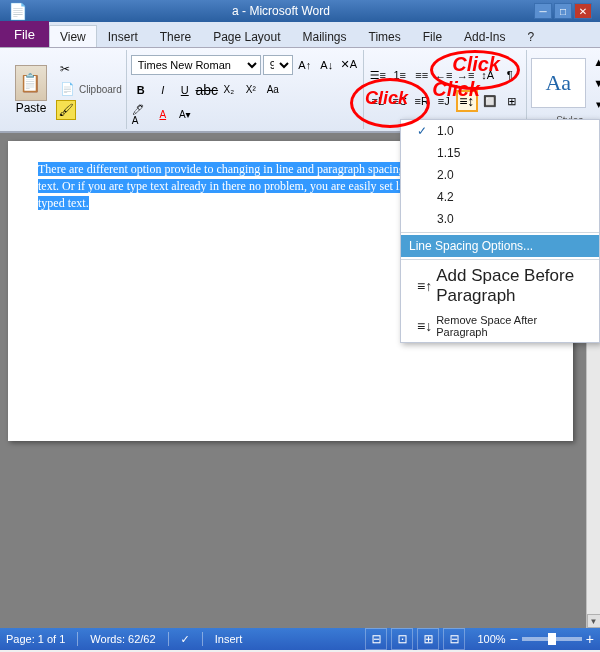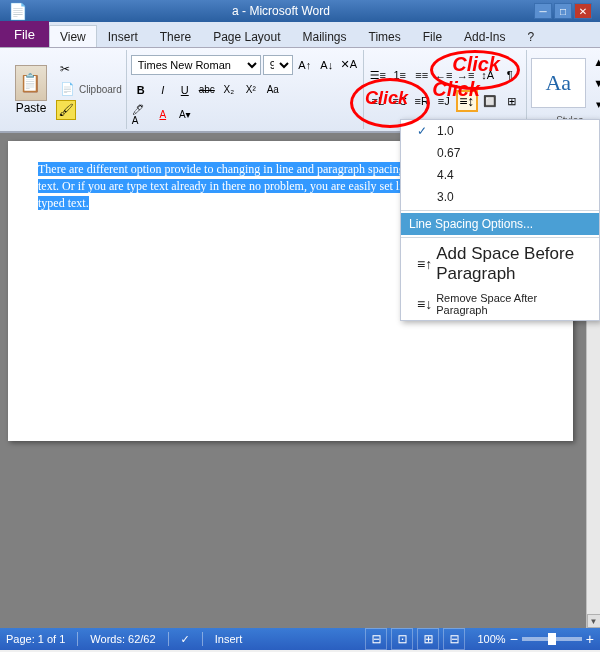--- a/index.html
+++ b/index.html
@@ -344,21 +344,21 @@
               <option>9</option>
             </select>
             <div class="small-btn" title="Grow Font">A↑</div>
             <div class="small-btn" title="Shrink Font">A↓</div>
             <div class="small-btn" title="Clear Format">✕A</div>
           </div>
           <div class="font-row row2">
             <div class="small-btn bold">B</div>
             <div class="small-btn italic">I</div>
             <div class="small-btn underline">U</div>
-            <div class="small-btn" style="text-decoration:line-through;font-size:10px;">abc</div>
+            <div class="small-btn" style="text-decoration:line-through;font-size:14px;">abc</div>
             <div class="small-btn" style="font-size:10px;">X₂</div>
             <div class="small-btn" style="font-size:10px;">X²</div>
             <div class="small-btn" style="font-size:10px;">Aa</div>
           </div>
           <div class="font-row">
             <div class="small-btn" style="font-size:10px;">🖊A</div>
             <div class="small-btn" style="font-size:10px;color:red;text-decoration:underline;text-decoration-color:red;">A</div>
             <div class="small-btn" style="font-size:10px;">A▾</div>
           </div>
         </div>
@@ -419,25 +419,29 @@
 
       <div class="click-annotation" style="bottom:30px;right:120px;font-size:20px;color:red;">Click</div>
 
       <div class="dropdown-menu">
         <div class="dropdown-item">
           <span class="checkmark">✓</span>
           <span>1.0</span>
         </div>
         <div class="dropdown-item">
           <span class="checkmark"></span>
-          <span>0.67</span>
+          <span>1.15</span>
         </div>
         <div class="dropdown-item">
           <span class="checkmark"></span>
-          <span>4.4</span>
+          <span>2.0</span>
+        </div>
+        <div class="dropdown-item">
+          <span class="checkmark"></span>
+          <span>4.2</span>
         </div>
         <div class="dropdown-item">
           <span class="checkmark"></span>
           <span>3.0</span>
         </div>
         <div class="dropdown-divider"></div>
         <div class="dropdown-item highlighted" style="background:#4a9fd5;color:white;padding:4px 8px;">
           <span>Line Spacing Options...</span>
         </div>
         <div class="dropdown-divider"></div>

